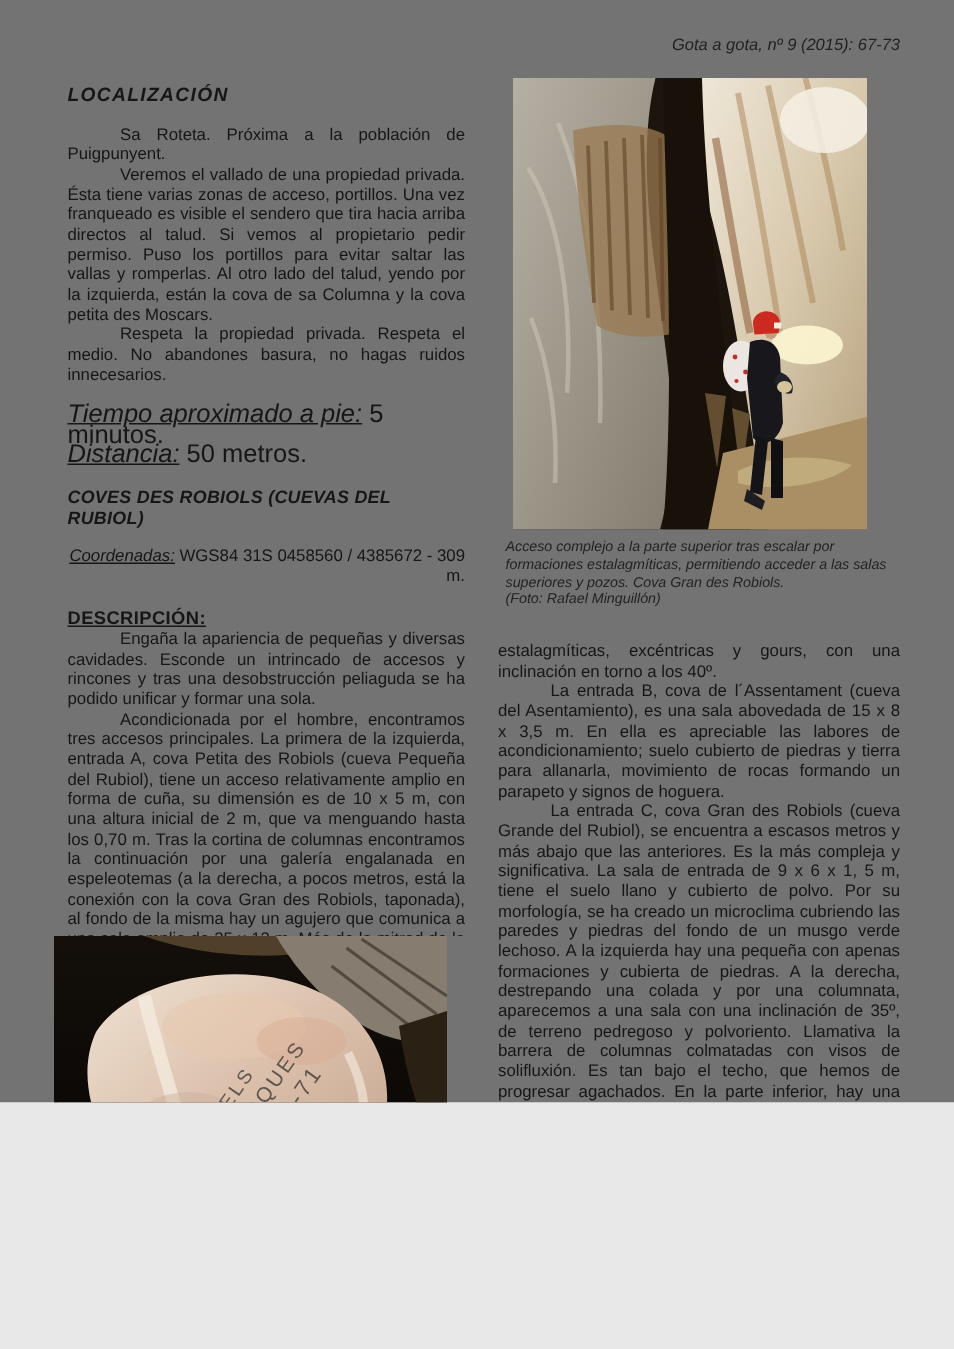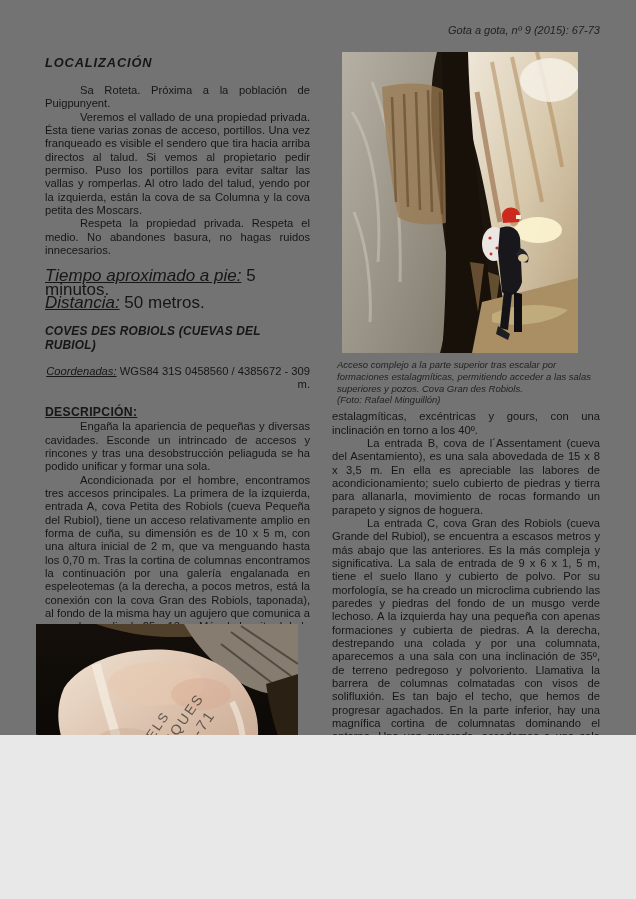--- a/index.html
+++ b/index.html
@@ -49,21 +49,21 @@
   
   .fig-left{position:absolute;left:0;top:576px;width:274px;}
   .fig-left svg{display:block;}
   .fig-right svg{display:block;margin-left:10px;}
   .caption{
     font-size:9.5px;line-height:11.8px;font-style:italic;color:#222;
   }
   .fig-left .caption{width:262px;margin-top:5px;}
   .fig-right .caption{width:262px;margin:6px 0 0 5px;}
   .cap-credit{display:block;}
-  .col-right .body-resume{margin-top:4px;}
+  .col-right .body-resume{margin-top:22px;}
 
   
   .footer{
     position:absolute;left:45px;top:855px;
     font-family:"Liberation Serif", serif;font-style:italic;
     font-size:11.5px;color:#222;white-space:nowrap;
   }
   .footer span{margin-right:20px;}
   .page-number{
     position:absolute;left:305px;top:854px;

